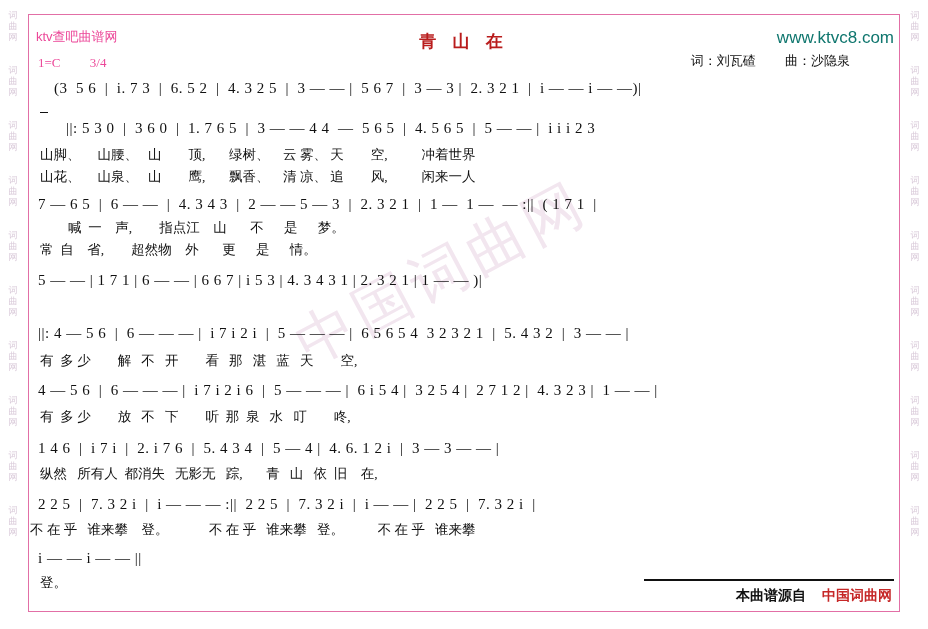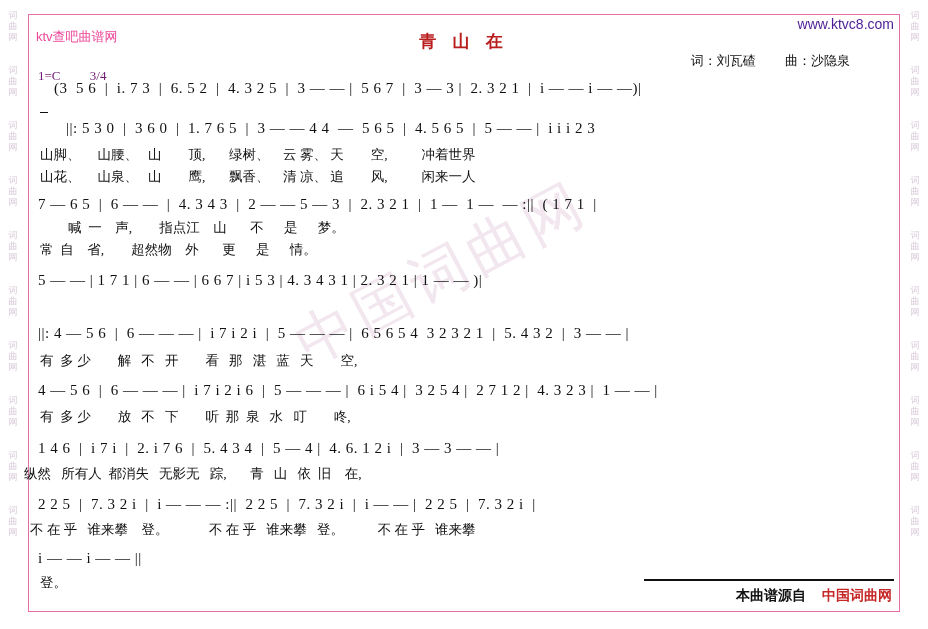--- a/index.html
+++ b/index.html
@@ -30,40 +30,40 @@
     box-sizing:border-box;
     background:transparent;
   }
 
   .brand-left{
     position:absolute;left:36px;top:28px;
     font-family:"Liberation Sans", sans-serif;
     font-size:13px;color:#ec4899;
   }
   .brand-right{
-    position:absolute;right:34px;top:16px;
+    position:absolute;right:34px;top:28px;
     font-family:"Liberation Sans", sans-serif;
-    font-size:14px;color:#4c1d95;
+    font-size:17px;color:#0f766e;
   }
   .title{
     position:absolute;left:0;right:0;top:30px;
     text-align:center;
     font-family:"Liberation Serif", serif;
     font-size:17px;font-weight:bold;color:#b91c1c;
     letter-spacing:6px;
   }
   .credits{
     position:absolute;right:78px;top:52px;
     font-size:13px;color:#111;
     font-family:"Liberation Serif", serif;
   }
   .credits span{margin-left:26px;}
   .keyline{
-    position:absolute;left:38px;top:68px;
-    font-size:13px;color:#701a75;
+    position:absolute;left:38px;top:55px;
+    font-size:13px;color:#ec4899;
     font-family:"Liberation Serif", serif;
   }
   .keyline .meter{margin-left:26px;}
 
   
   .notes{
     position:absolute;
     font-family:"Liberation Serif", serif;
     font-size:15px;color:#111;
     white-space:pre;
@@ -161,21 +161,21 @@
 
 <div class="notes" style="left:38px;top:272px;">5 — — | 1 7 1 | 6 — — | 6 6 7 | i 5 3 | 4. 3 4 3 1 | 2. 3 2 1 | 1 — — )|</div>
 
 <div class="notes" style="left:38px;top:325px;">||: 4 — 5 6  |  6 — — — |  i 7 i 2 i  |  5 — — — |  6 5 6 5 4  3 2 3 2 1  |  5. 4 3 2  |  3 — — |</div>
 <div class="lyr" style="left:40px;top:352px;">有  多 少        解   不   开        看   那   湛   蓝   天        空,</div>
 
 <div class="notes" style="left:38px;top:382px;">4 — 5 6  |  6 — — — |  i 7 i 2 i 6  |  5 — — — |  6 i 5 4 |  3 2 5 4 |  2 7 1 2 |  4. 3 2 3 |  1 — — |</div>
 <div class="lyr" style="left:40px;top:408px;">有  多 少        放   不   下        听  那  泉   水   叮        咚,</div>
 
 <div class="notes" style="left:38px;top:440px;">1 4 6  |  i 7 i  |  2. i 7 6  |  5. 4 3 4  |  5 — 4 |  4. 6. 1 2 i  |  3 — 3 — — |</div>
-<div class="lyr" style="left:24px;top:465px;">纵然   所有人  都消失   无影无   踪,       青   山   依  旧    在,</div>
+<div class="lyr" style="left:40px;top:465px;">纵然   所有人  都消失   无影无   踪,       青   山   依  旧    在,</div>
 
 <div class="notes" style="left:38px;top:496px;">2 2 5  |  7. 3 2 i  |  i — — — :||  2 2 5  |  7. 3 2 i  |  i — — |  2 2 5  |  7. 3 2 i  |</div>
 <div class="lyr" style="left:30px;top:521px;text-align:center;">不 在 乎   谁来攀    登。            不 在 乎   谁来攀   登。          不 在 乎   谁来攀</div>
 
 <div class="notes" style="left:38px;top:550px;">i — — i — — ||</div>
 <div class="lyr" style="left:40px;top:574px;">登。</div>
 
 <div class="beam" style="left:40px;top:112px;width:8px;"></div>
 
 <div class="footer-rule"></div>

